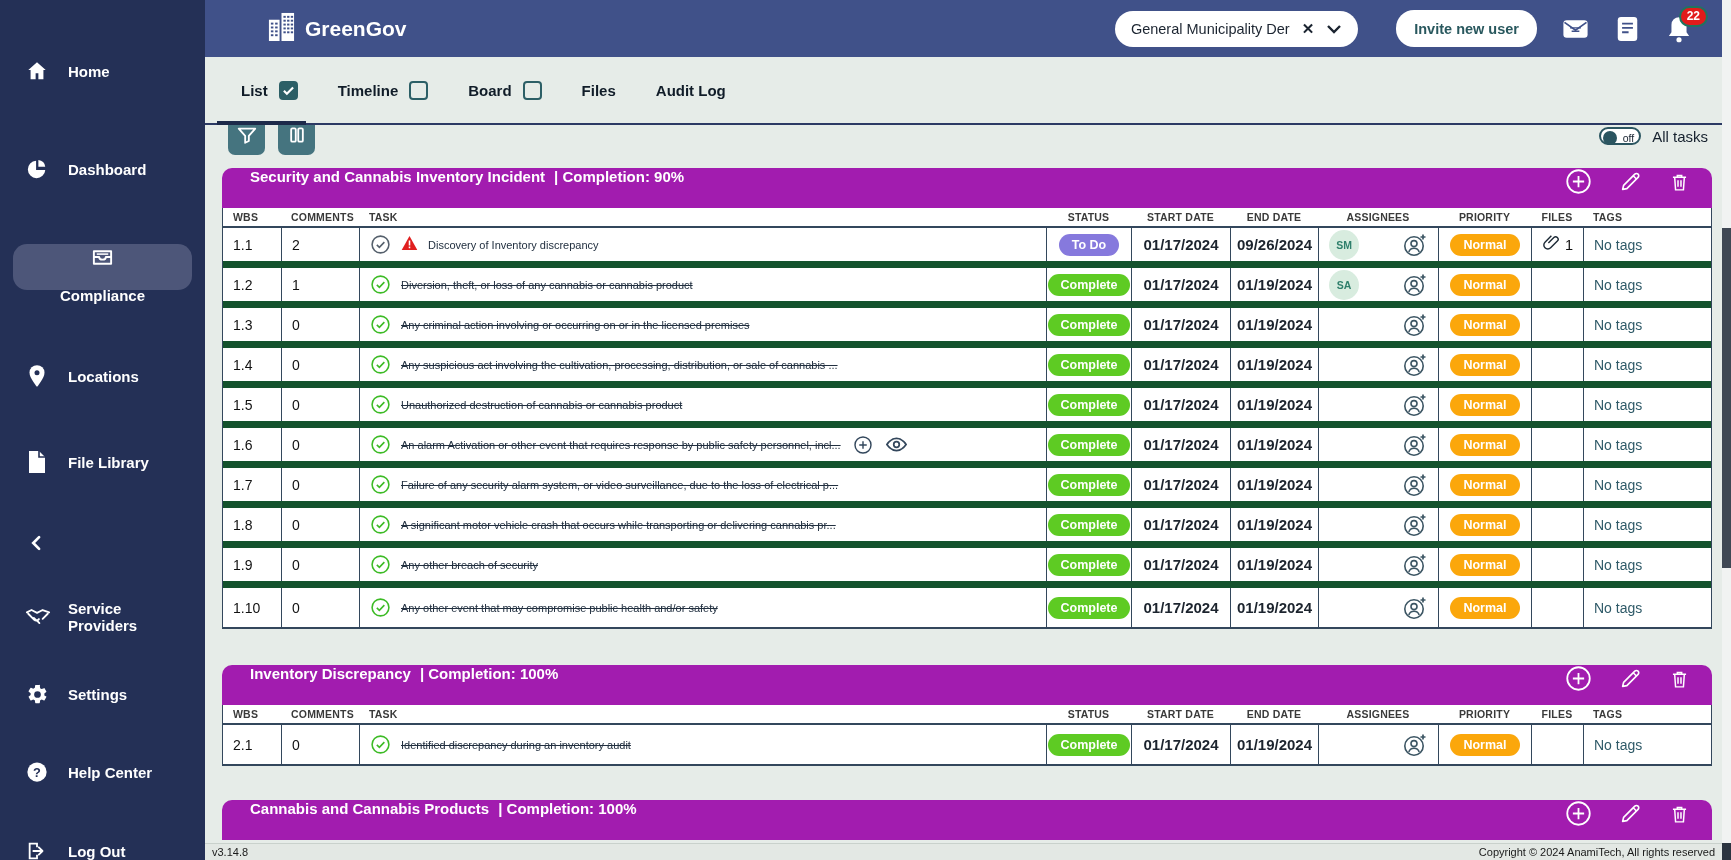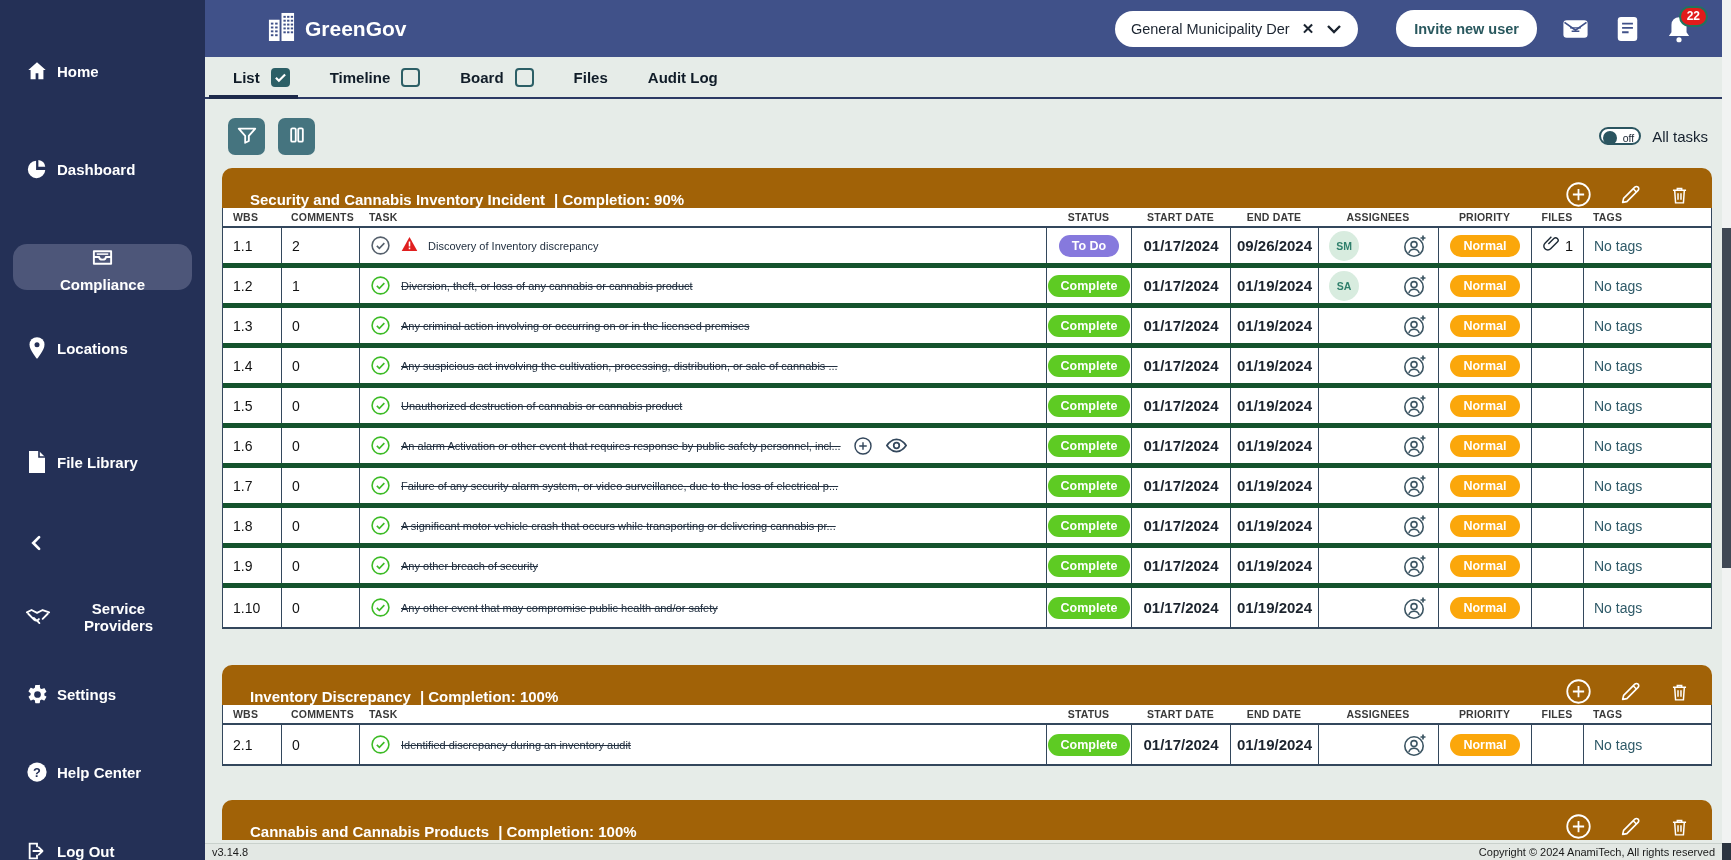--- a/index.html
+++ b/index.html
@@ -6,70 +6,70 @@
   html,body { width:1731px; height:860px; }
   body {
     font-family:"Liberation Sans", sans-serif;
     background:#e6ece8;
     position:relative;
     overflow:hidden;
     color:#1b2430;
   }
   
   .sidebar { position:absolute; left:0; top:0; width:205px; height:860px; background:#243056; z-index:6; }
-  .nav-item { position:absolute; left:13px; right:13px; height:46px; display:flex; align-items:center; gap:8px;
-              color:#fff; font-weight:bold; font-size:15px; padding:0 12px; border-radius:14px; cursor:pointer;text-align:center; }
+  .nav-item { position:absolute; left:13px; right:13px; height:46px; display:flex; align-items:center; gap:19px;
+              color:#fff; font-weight:bold; font-size:15px; padding:0 12px; border-radius:14px; cursor:pointer; }
   .nav-item.active { background:#4d5679; }
   .nav-item .icon { width:24px; height:24px; display:grid; place-items:center; flex:none; }
   
   .header { position:absolute; left:205px; top:0; width:1526px; height:57px; background:#405189;
             display:flex; align-items:center; z-index:3; }
   .logo { display:flex; align-items:center; gap:9px; margin-left:62px; color:#fff; font-size:21px; font-weight:bold; }
   .hdr-right { margin-left:auto; display:flex; align-items:center; gap:24px; margin-right:38px; }
   .org-pill { height:36px; background:#fff; border-radius:18px; display:flex; align-items:center; gap:12px;
               padding:0 16px; font-size:14.5px; color:#1b2430; cursor:pointer; }
   .org-pill .x { font-weight:bold; font-size:15px; }
   .invite-btn { height:37px; background:#fff; border:none; border-radius:18px; padding:0 18px;
                 color:#29585e; font-size:14.5px; font-weight:bold; cursor:pointer; margin-left:14px; }
   .hdr-icon { width:28px; height:28px; display:grid; place-items:center; cursor:pointer; }
   .bell-wrap { position:relative; }
   .badge { position:absolute; top:-9px; right:-15px; background:#e21b1b; color:#fff; font-size:12px; font-weight:bold;
            border-radius:11px; padding:1px 6px 2px; border:2px solid #20745f; }
   
-  .tabbar { position:absolute; left:205px; top:57px; width:1526px; height:42px; background:#e6ece8;
-            border-bottom:2px solid #2c3a64; display:flex; align-items:flex-start; padding-left:28px; gap:40px; z-index:2; }
+  .tabbar { position:absolute; left:205px; top:57px; width:1526px; height:68px; background:#e6ece8;
+            border-bottom:2px solid #2c3a64; display:flex; align-items:flex-start; padding-left:36px; gap:40px; z-index:2; }
   .tab { position:relative; height:100%; display:flex; align-items:center; gap:11px; font-size:15px; font-weight:bold;
          color:#101c28; cursor:pointer; }
   .tab.active::after { content:""; position:absolute; left:-24px; right:-8px; bottom:-2px; height:4px; background:#1d2a4a; }
   .checkbox { width:19px; height:19px; border-radius:4px; border:2px solid #2c5f66; display:grid; place-items:center; background:transparent; }
   .checkbox.checked { background:#2c5f66; border-color:#2c5f66; }
   
   .toolbar { position:absolute; left:228px; top:117px; width:1484px; height:38px; display:flex; align-items:center; }
   .tool-btn { width:37px; height:37px; background:#45747f; border:none; border-radius:7px; display:grid; place-items:center;
               margin-right:13px; cursor:pointer; }
   .all-tasks { margin-left:auto; display:flex; align-items:center; gap:11px; margin-right:4px; }
   .toggle { width:42px; height:18px; border:2px solid #2b5560; border-radius:12px; background:#fff; position:relative; cursor:pointer; }
   .toggle .knob { position:absolute; left:2px; top:2px; width:14px; height:14px; border-radius:50%; background:#2b5560; }
   .toggle .state { position:absolute; right:5px; top:3px; font-size:10.5px; color:#16212e; }
   .all-tasks .lbl { font-size:15px; color:#16212e; }
   
   .card { position:absolute; left:222px; width:1490px; z-index:1; }
-  .card-header { height:40px; background:#a16207; border-radius:10px 10px 0 0; color:#fff; display:flex; align-items:flex-end;
+  .card-header { height:40px; background:#a21caf; border-radius:10px 10px 0 0; color:#fff; display:flex; align-items:flex-start;
                  padding:0 22px 0 28px; font-size:15px; }
   .card-title { font-weight:bold; }
   .card-completion { margin-left:9px; font-weight:bold; }
   .card-actions { margin-left:auto; display:flex; align-items:center; gap:27px; }
   .card-actions .icon { display:grid; place-items:center; cursor:pointer; }
   .tbl { border:1px solid #33475c; border-top:none; background:#fff; }
   .thead, .tr { display:grid; grid-template-columns:58px 78px 687px 85px 99px 88px 120px 93px 52px 130px; }
   .thead { height:20px; align-items:end; border-bottom:2px solid #33475c; }
   .th { font-size:10.5px; font-weight:bold; color:#3a3a3a; letter-spacing:.2px; padding-bottom:3px; }
   .th.l { padding-left:10px; text-align:left; }
   .th.c { text-align:center; }
-  .tr { height:40px; border-bottom:5px solid #14532d; background:#fff; }
+  .tr { height:40px; border-bottom:7px solid #14532d; background:#fff; }
   .tr:last-child { border-bottom:1px solid #33475c; }
   .td { height:100%; display:flex; align-items:center; border-left:1px solid #33475c; overflow:hidden; }
   .td:first-child { border-left:none; }
   .td.l { padding-left:10px; }
   .td.c { justify-content:center; }
   .wbs, .comments { font-size:14px; color:#111; }
   .task-cell { gap:10px; padding-right:8px; }
   .task-text { font-size:11px; color:#223040; white-space:nowrap; }
   .task-text.strike { text-decoration:line-through; }
   .check { flex:none; display:grid; place-items:center; }
@@ -122,21 +122,21 @@
     <div class="nav-item active" style="top: 244px; flex-direction: column;">
       <span class="icon">
         <svg width="23" height="23" viewBox="0 0 24 24" fill="none" stroke="#fff" stroke-width="2">
           <path d="M3 6.5h18v13H3Z" stroke-linejoin="round"></path>
           <path d="M3 12.5h5.5c0 1.8 1.6 2.8 3.5 2.8s3.5-1 3.5-2.8H21" stroke-linejoin="round"></path>
           <path d="M6 9.5h12" stroke-width="1.6"></path>
         </svg>
       </span>
       <span>Compliance</span>
     </div>
-    <div class="nav-item" style="top: 325px;">
+    <div class="nav-item" style="top: 353px;">
       <span class="icon">
         <svg width="20" height="24" viewBox="0 0 24 28">
           <path d="M12 1a9 9 0 0 0-9 9c0 6.5 9 17 9 17s9-10.5 9-17a9 9 0 0 0-9-9Z" fill="#fff"></path>
           <circle cx="12" cy="10" r="3" fill="#243056"></circle>
         </svg>
       </span>
       <span>Locations</span>
     </div>
     <div class="nav-item" style="top: 439px;">
       <span class="icon">

